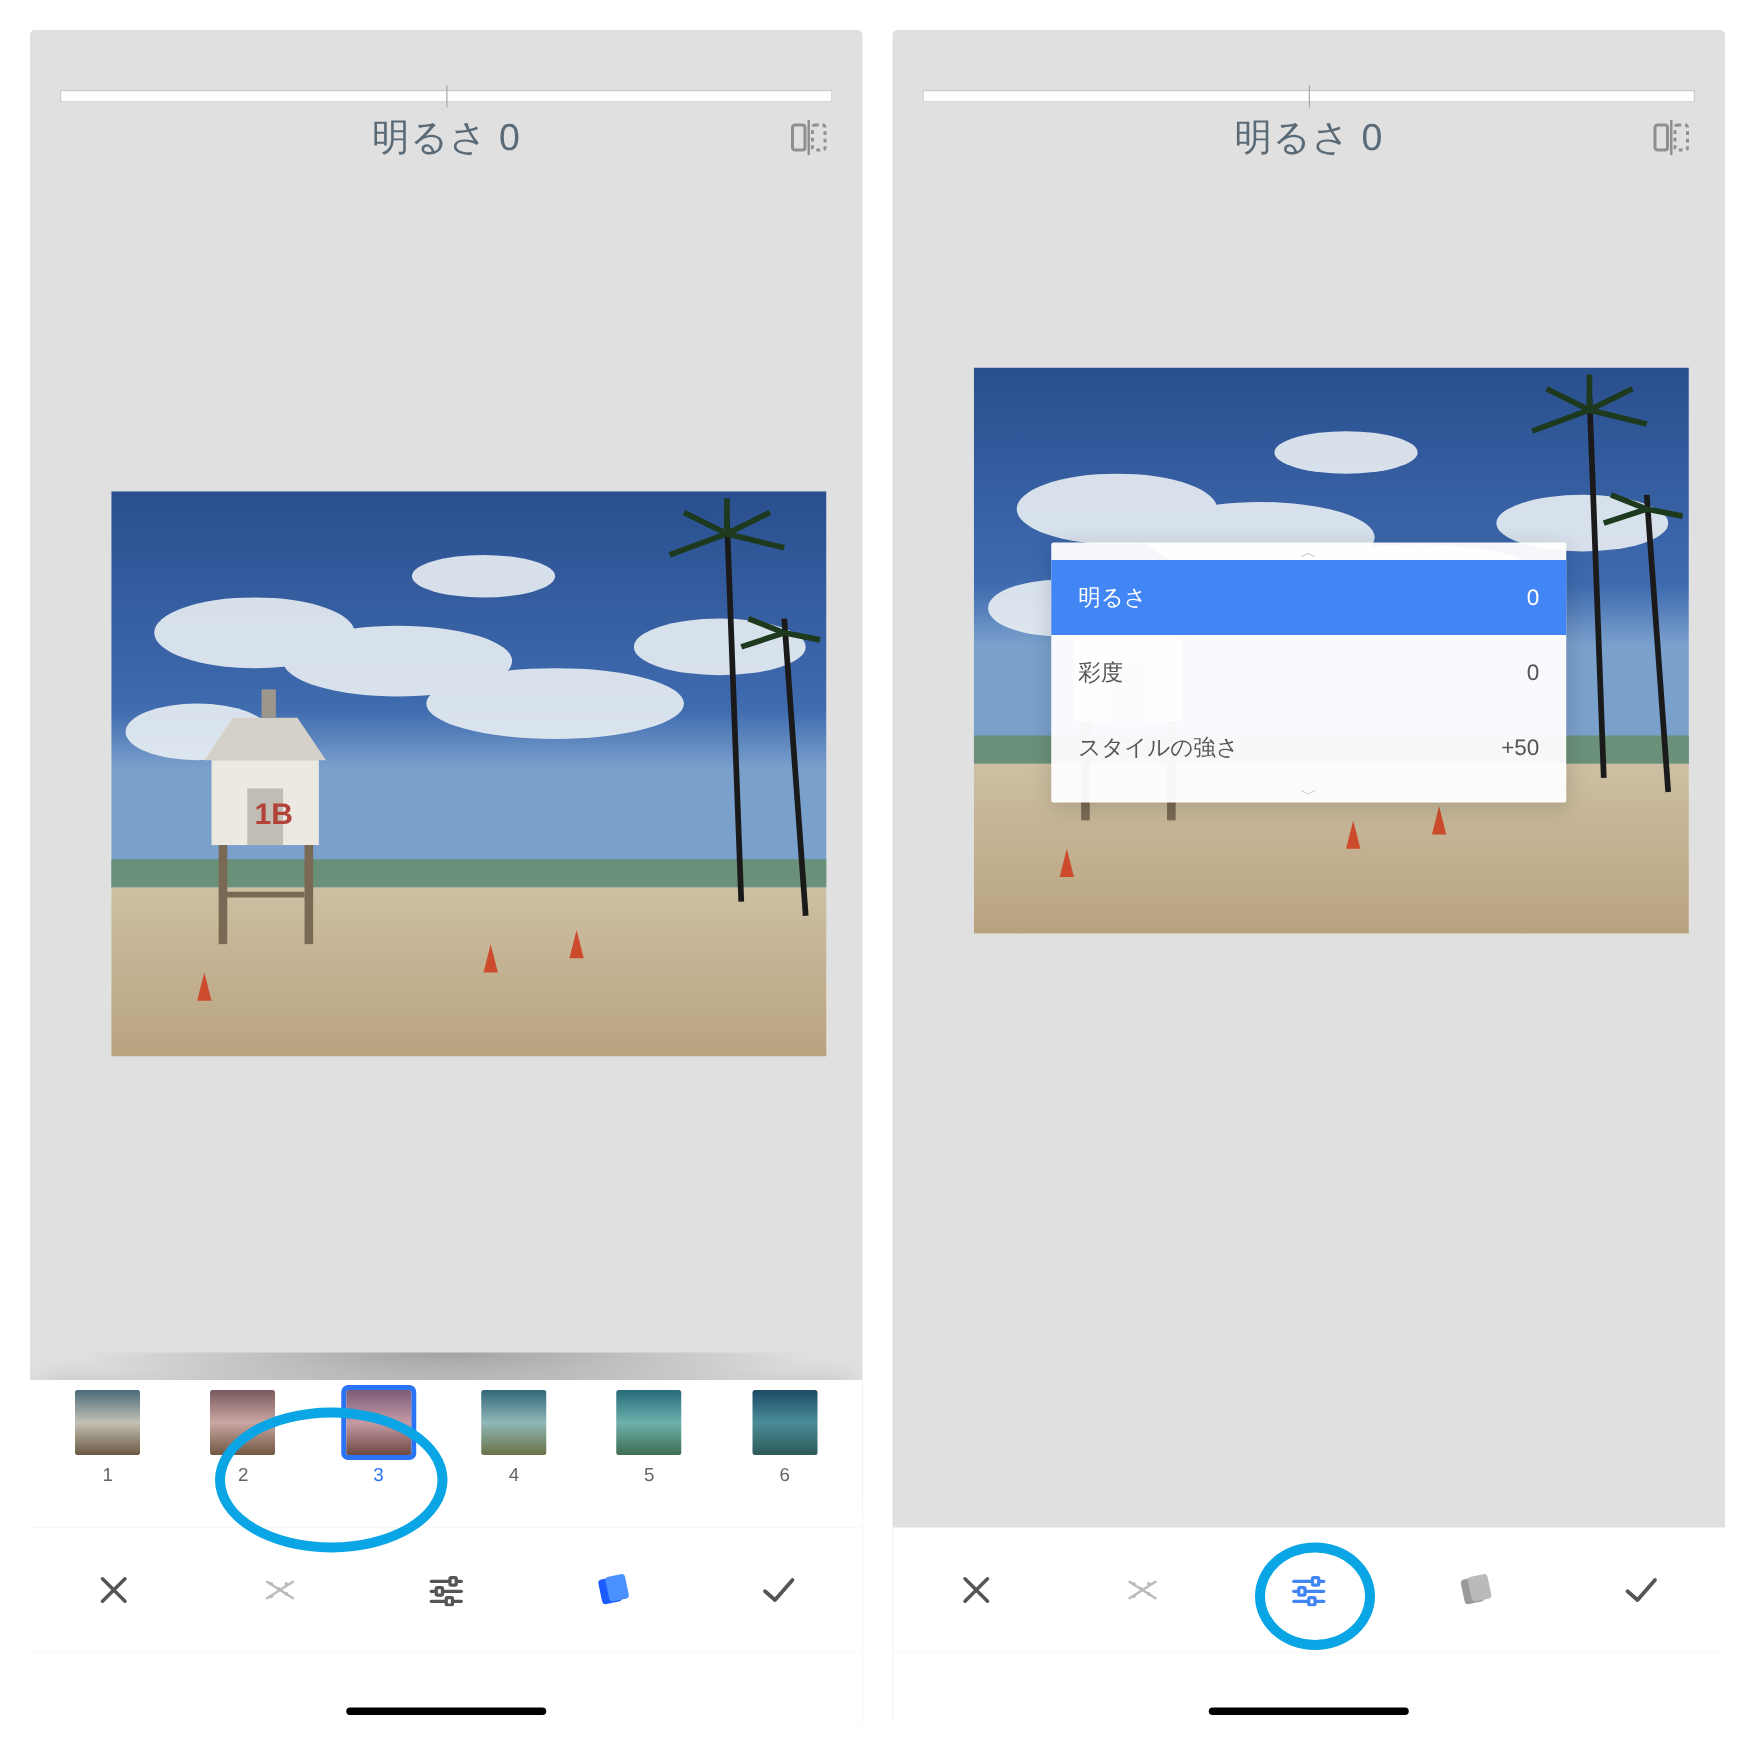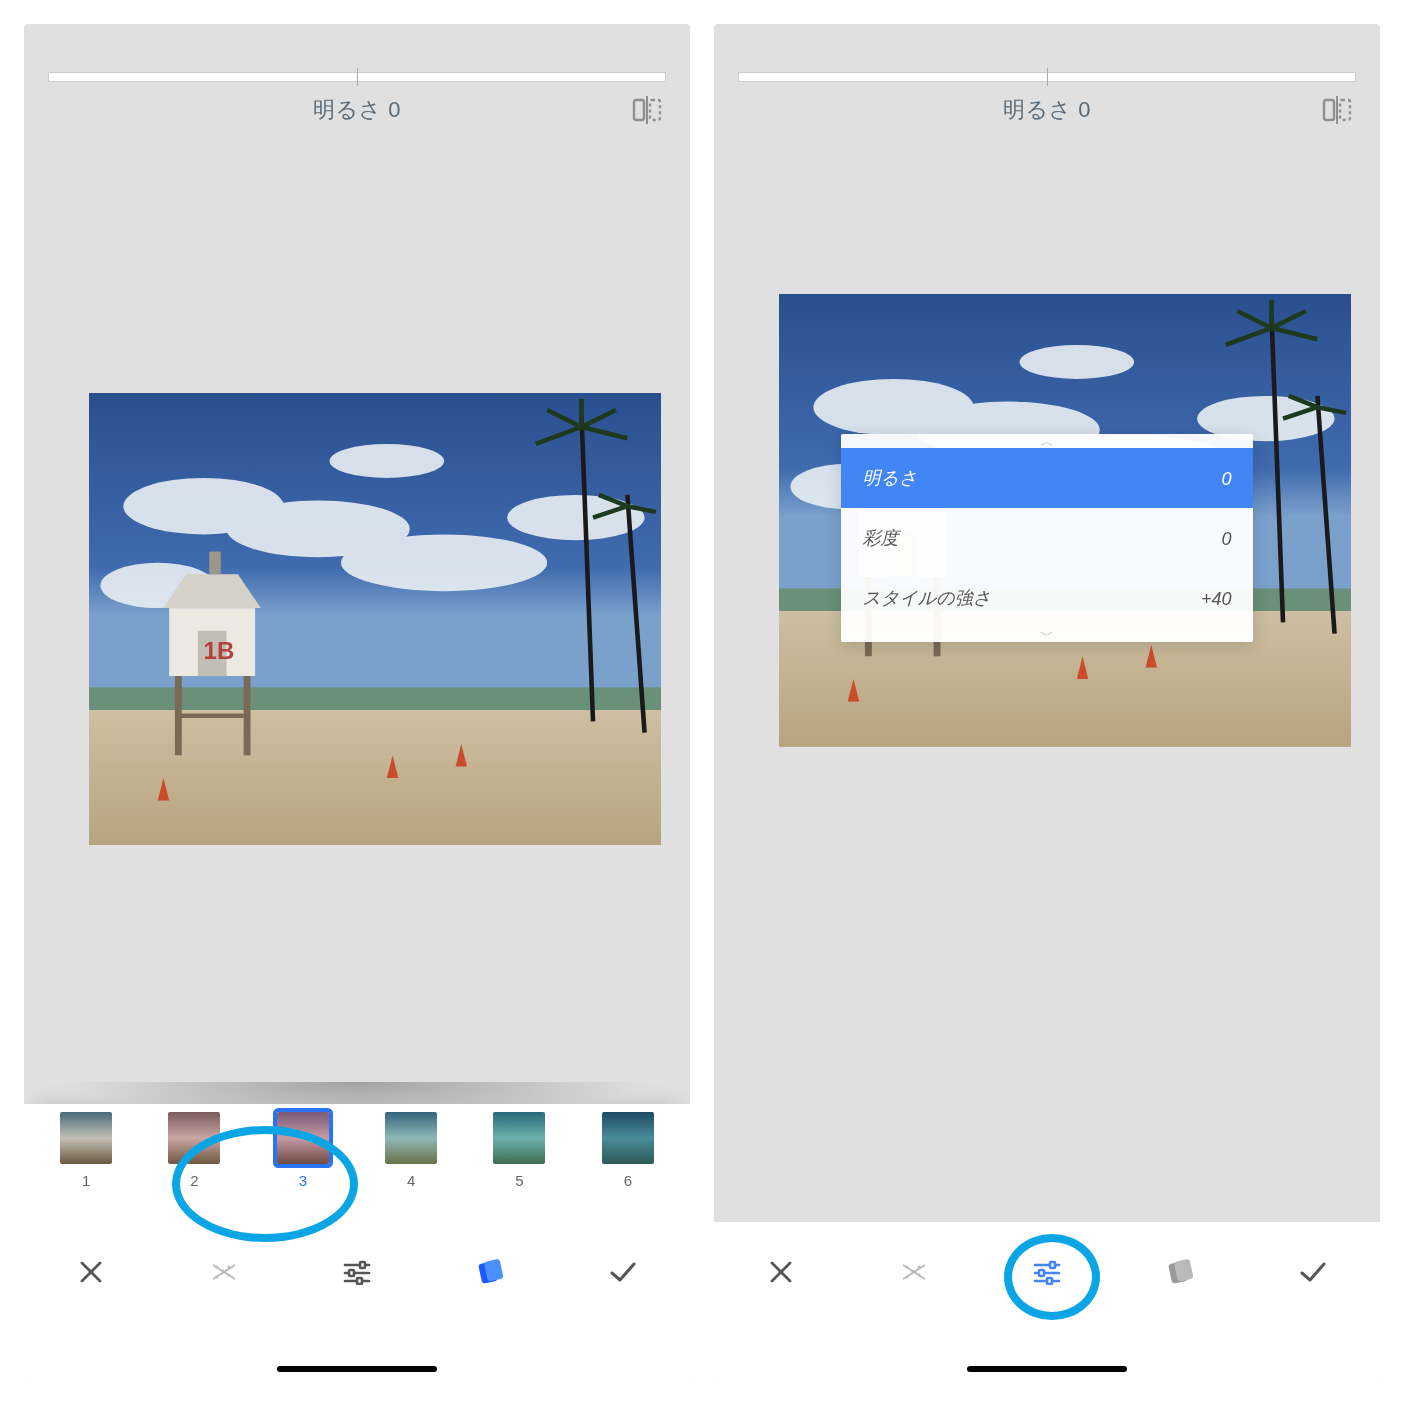--- a/index.html
+++ b/index.html
@@ -2,28 +2,28 @@
 <html><head>
 <meta charset="utf-8">
 <style>
   html, body { margin: 0; padding: 0; width: 1404px; height: 1404px; background: #ffffff; font-family: -apple-system, "Helvetica Neue", Arial, sans-serif; }
   .stage { display: flex; gap: 24px; padding: 24px; box-sizing: border-box; width: 1404px; height: 1404px; }
   .phone { flex: 1 1 0; background: #e0e0e0; display: flex; flex-direction: column; position: relative; border-radius: 4px; overflow: hidden; }
   .top-area { padding: 48px 24px 0 24px; }
   .slider { position: relative; height: 14px; }
   .slider-track { height: 10px; background: #ffffff; border: 1px solid #ccc; box-sizing: border-box; }
   .slider-thumb { position: absolute; left: 50%; top: -4px; width: 1px; height: 18px; background: #aaa; }
-  .header-row { display: flex; align-items: center; justify-content: center; position: relative; height: 48px; font-size: 22px; color: #5a6a77; letter-spacing: 0.5px; }
+  .header-row { display: flex; align-items: center; justify-content: center; position: relative; height: 48px; font-size: 30px; color: #5a6a77; letter-spacing: 0.5px; }
   .header-row .compare-btn { position: absolute; right: 4px; top: 50%; transform: translateY(-50%); display:flex; align-items:center; }
   .canvas { position: relative; flex: 1 1 auto; display: flex; align-items: center; justify-content: center; }
   .photo { width: 86%; height: 0; padding-bottom: 68%; position: relative; margin-left: 36px; }
   .photo svg { position: absolute; inset: 0; width: 100%; height: 100%; }
   .shadow { position: absolute; left: 6%; right: 6%; bottom: -38px; height: 60px; background: radial-gradient(ellipse 50% 60% at 50% 0%, rgba(0,0,0,0.28), rgba(0,0,0,0));}  
   .adjust-panel { position: absolute; width: 62%; background: rgba(255,255,255,0.95); box-shadow: 0 4px 18px rgba(0,0,0,0.15); border-radius: 2px; }
-  .adjust-row { display: flex; align-items: flex-end; justify-content: space-between; padding: 18px 22px; font-size: 18px; color: #555; font-style: italic; }
+  .adjust-row { display: flex; align-items: center; justify-content: space-between; padding: 18px 22px; font-size: 18px; color: #555; }
   .adjust-row.selected { background: #4285f4; color: #ffffff; }
   .adjust-caret { text-align: center; color: #c6c6c6; font-size: 14px; height: 14px; line-height: 14px; }
   .presets { background: #ffffff; display: flex; align-items: flex-start; justify-content: space-around; padding: 8px 8px 0 8px; height: 110px; box-shadow: 0 -10px 20px -10px rgba(0,0,0,0.15); position: relative; z-index: 2; }
   .preset { display: flex; flex-direction: column; align-items: center; gap: 8px; font-size: 15px; color: #666; flex: 1 1 0; }
   .swatch { width: 52px; height: 52px; border-radius: 2px; }
   .preset.selected .swatch { box-shadow: 0 0 0 4px #2a73f4; }
   .preset.selected { color: #2a73f4; }
   .toolbar { background: #ffffff; display: flex; align-items: center; justify-content: space-around; height: 100px; position: relative; }
   .toolbar > * { width: 56px; height: 44px; display: flex; align-items: center; justify-content: center; }
   .home-ind { position: absolute; bottom: 8px; left: 50%; transform: translateX(-50%); width: 160px; height: 6px; background: #000; border-radius: 3px; }
@@ -244,21 +244,21 @@
         <div class="adjust-row selected">
           <span>明るさ</span>
           <span>0</span>
         </div>
         <div class="adjust-row">
           <span>彩度</span>
           <span>0</span>
         </div>
         <div class="adjust-row">
           <span>スタイルの強さ</span>
-          <span>+40</span>
+          <span>+50</span>
         </div>
         <div class="adjust-caret">﹀</div>
       </div>
     </div>
     <div class="toolbar">
       <div>
         <svg width="28" height="28" viewBox="0 0 28 28">
             <path d="M5 5 L23 23 M23 5 L5 23" stroke="#555" stroke-width="2.8" stroke-linecap="round"></path>
           </svg>
       </div>

